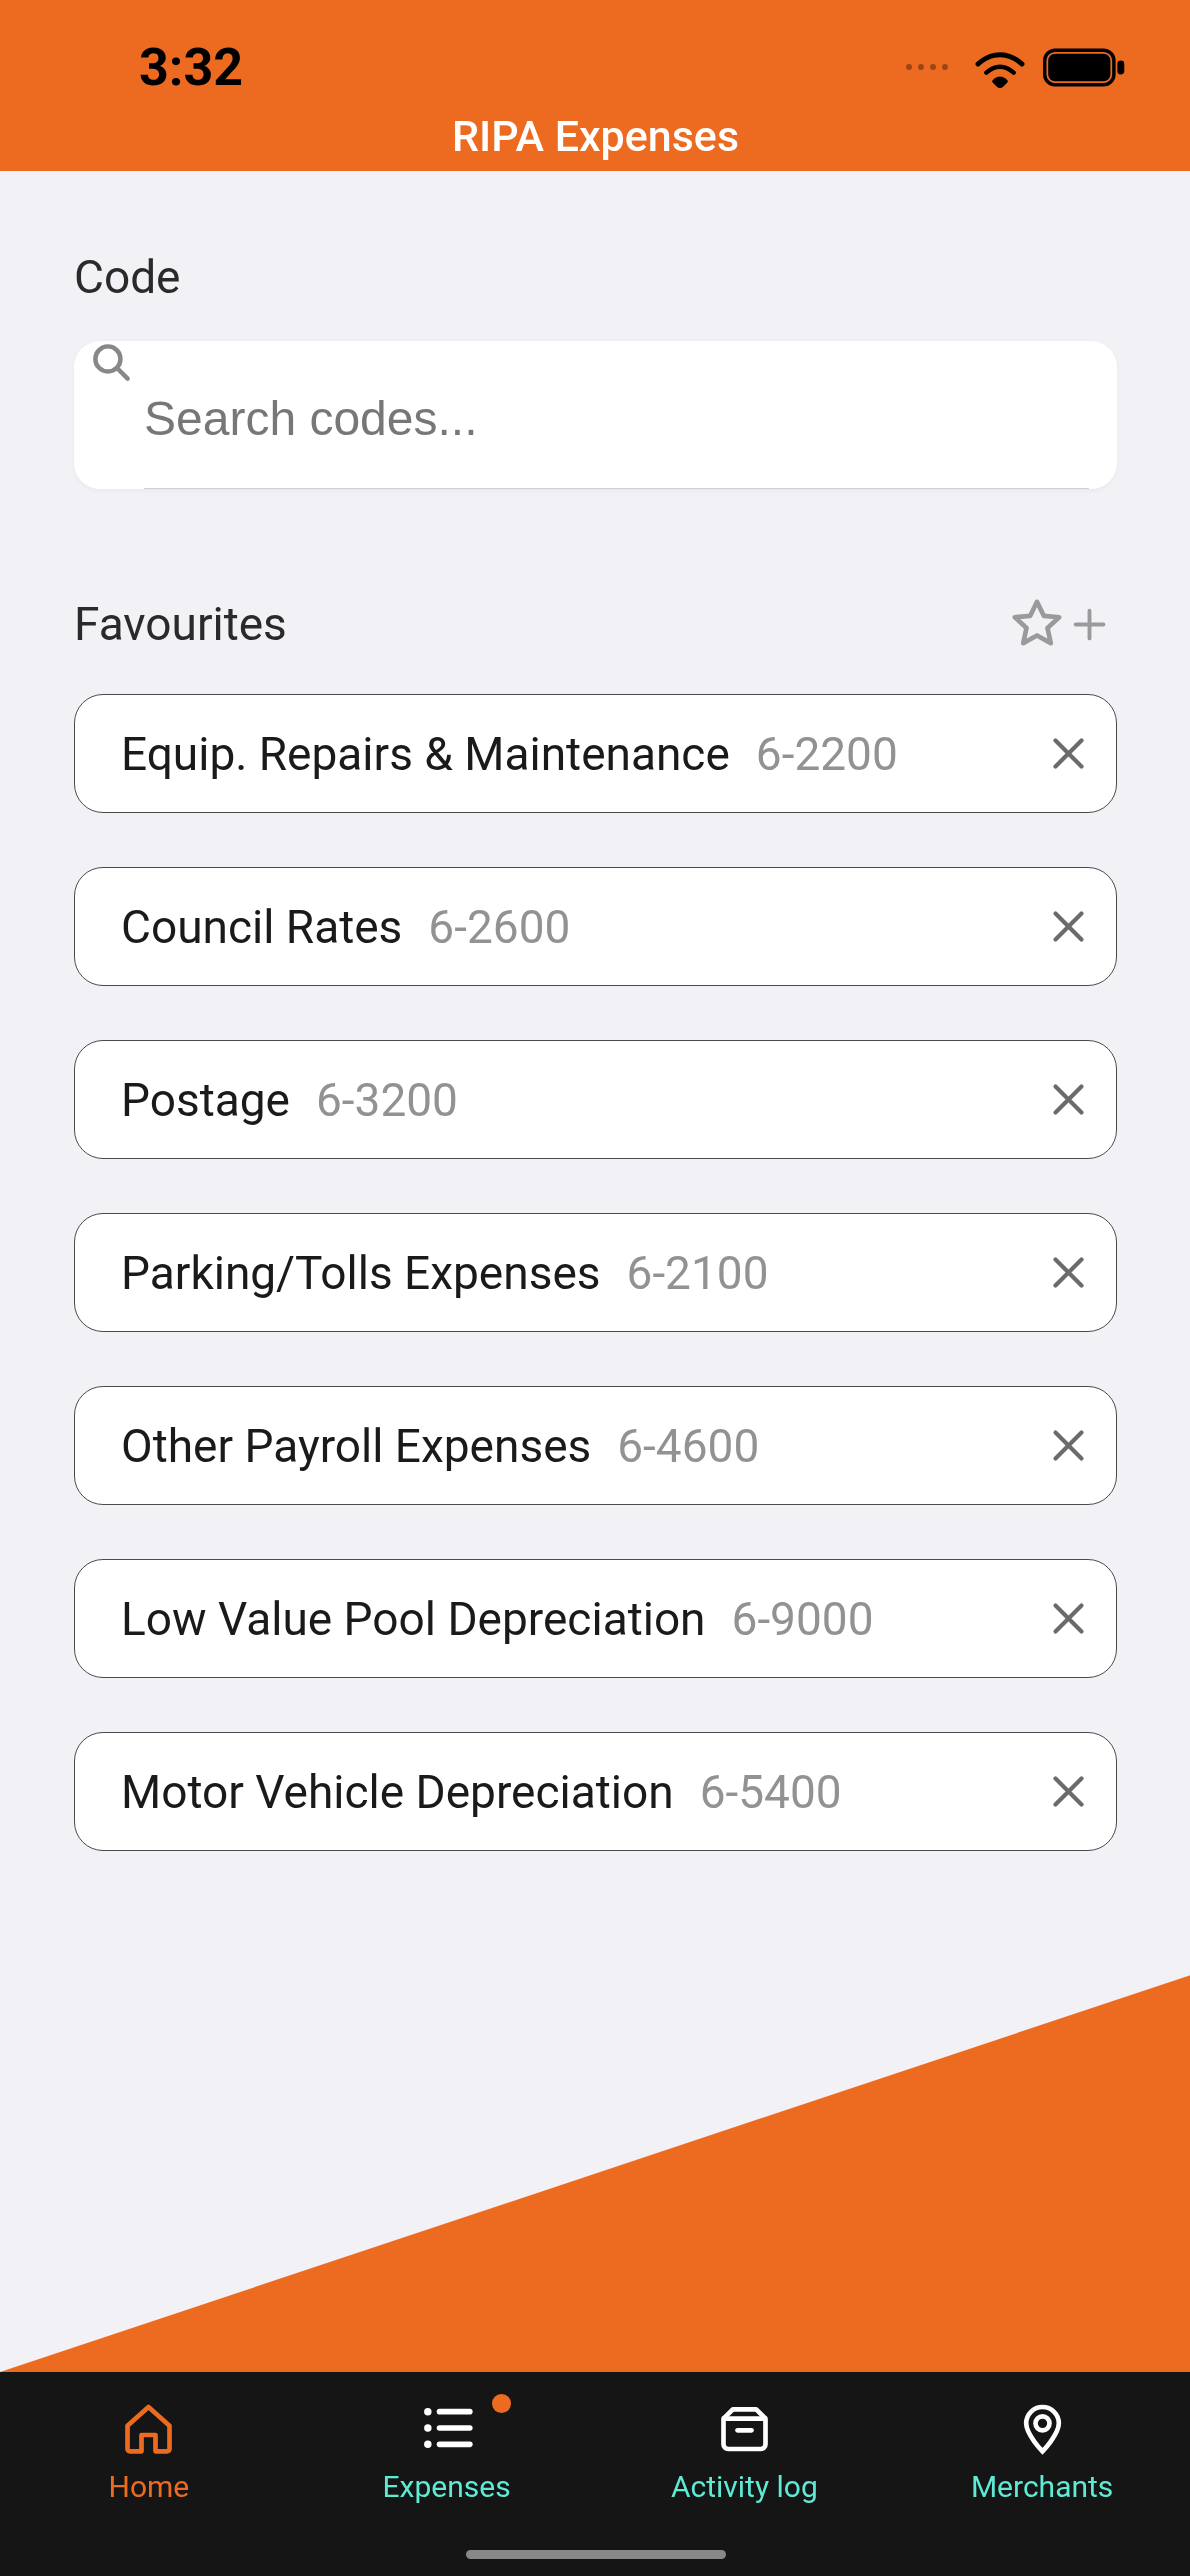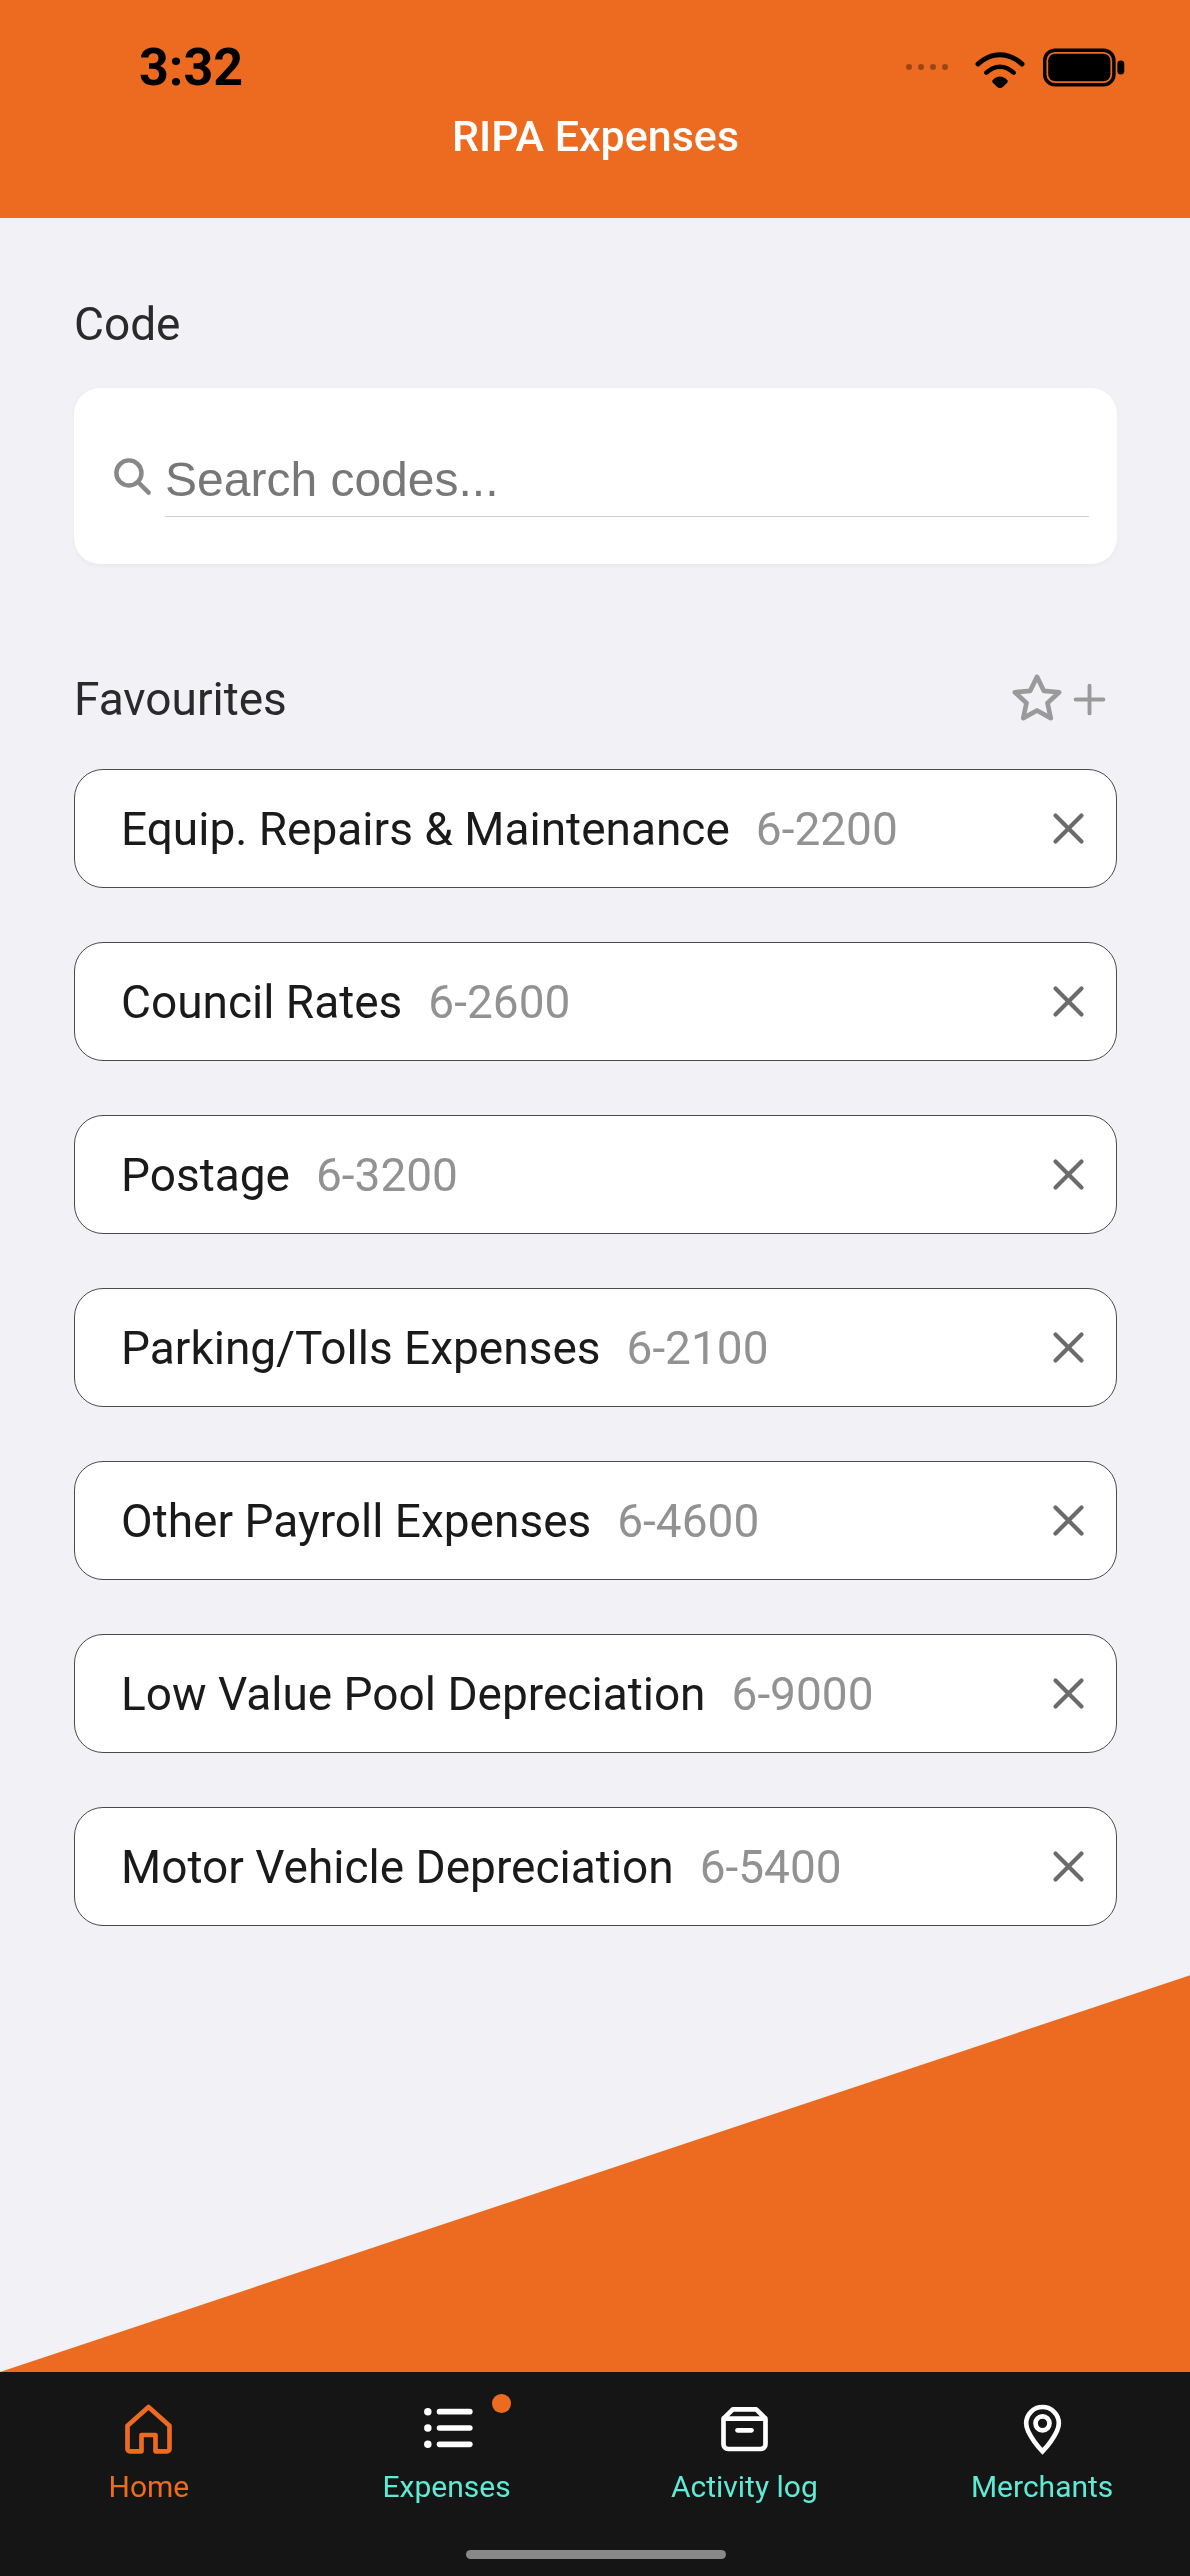--- a/index.html
+++ b/index.html
@@ -9,21 +9,21 @@
     background: #f2f2f6;
     width: 1191px;
     height: 2576px;
     position: relative;
     overflow: hidden;
   }
 
   
   .header {
     background: #ed6b21;
-    height: 218px;
+    height: 171px;
     position: relative;
   }
   .status-bar {
     display: flex;
     justify-content: space-between;
     align-items: center;
     padding: 32px 65px 0 139px;
     height: 102px;
   }
   .status-time {
@@ -72,24 +72,23 @@
     font-size: 46px;
     color: #2a2a2a;
     margin-top: 51px;
     font-weight: 400;
   }
 
   .search-box {
     margin-top: 37px;
     background: #fff;
     border-radius: 26px;
-    height: 176px;
-    display: flex;
-    align-items: center;
-    padding: 0 28px 0 37px;
+    height: 148px;
+    display: flex;
+    padding: 0 28px 0 16px;
     box-shadow: 0 1.9px 5.6px rgba(0,0,0,0.04);
   }
   .search-icon svg { width: 43px; height: 43px; display:block; }
   .search-input {
     border: none;
     outline: none;
     font-size: 48px;
     color: #555;
     margin-left: 11px;
     flex: 1;

